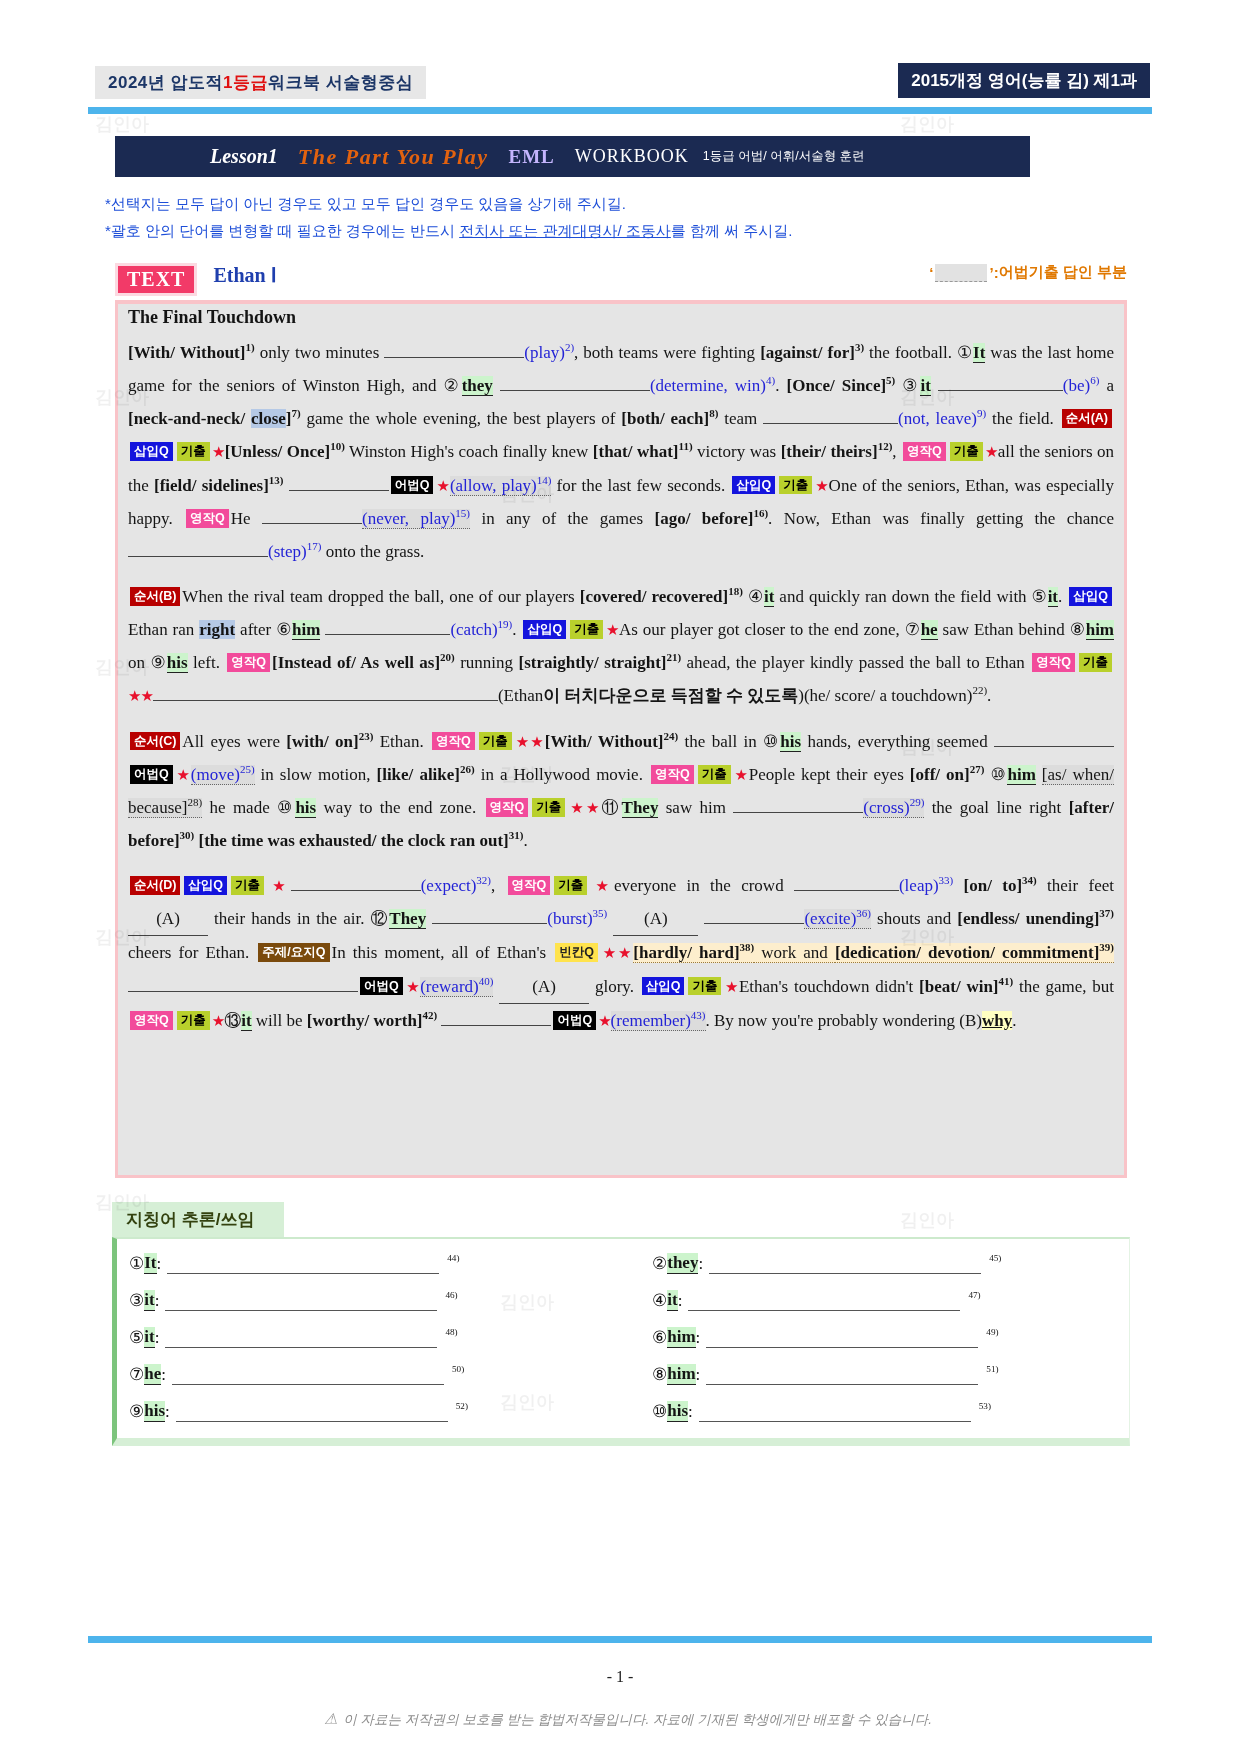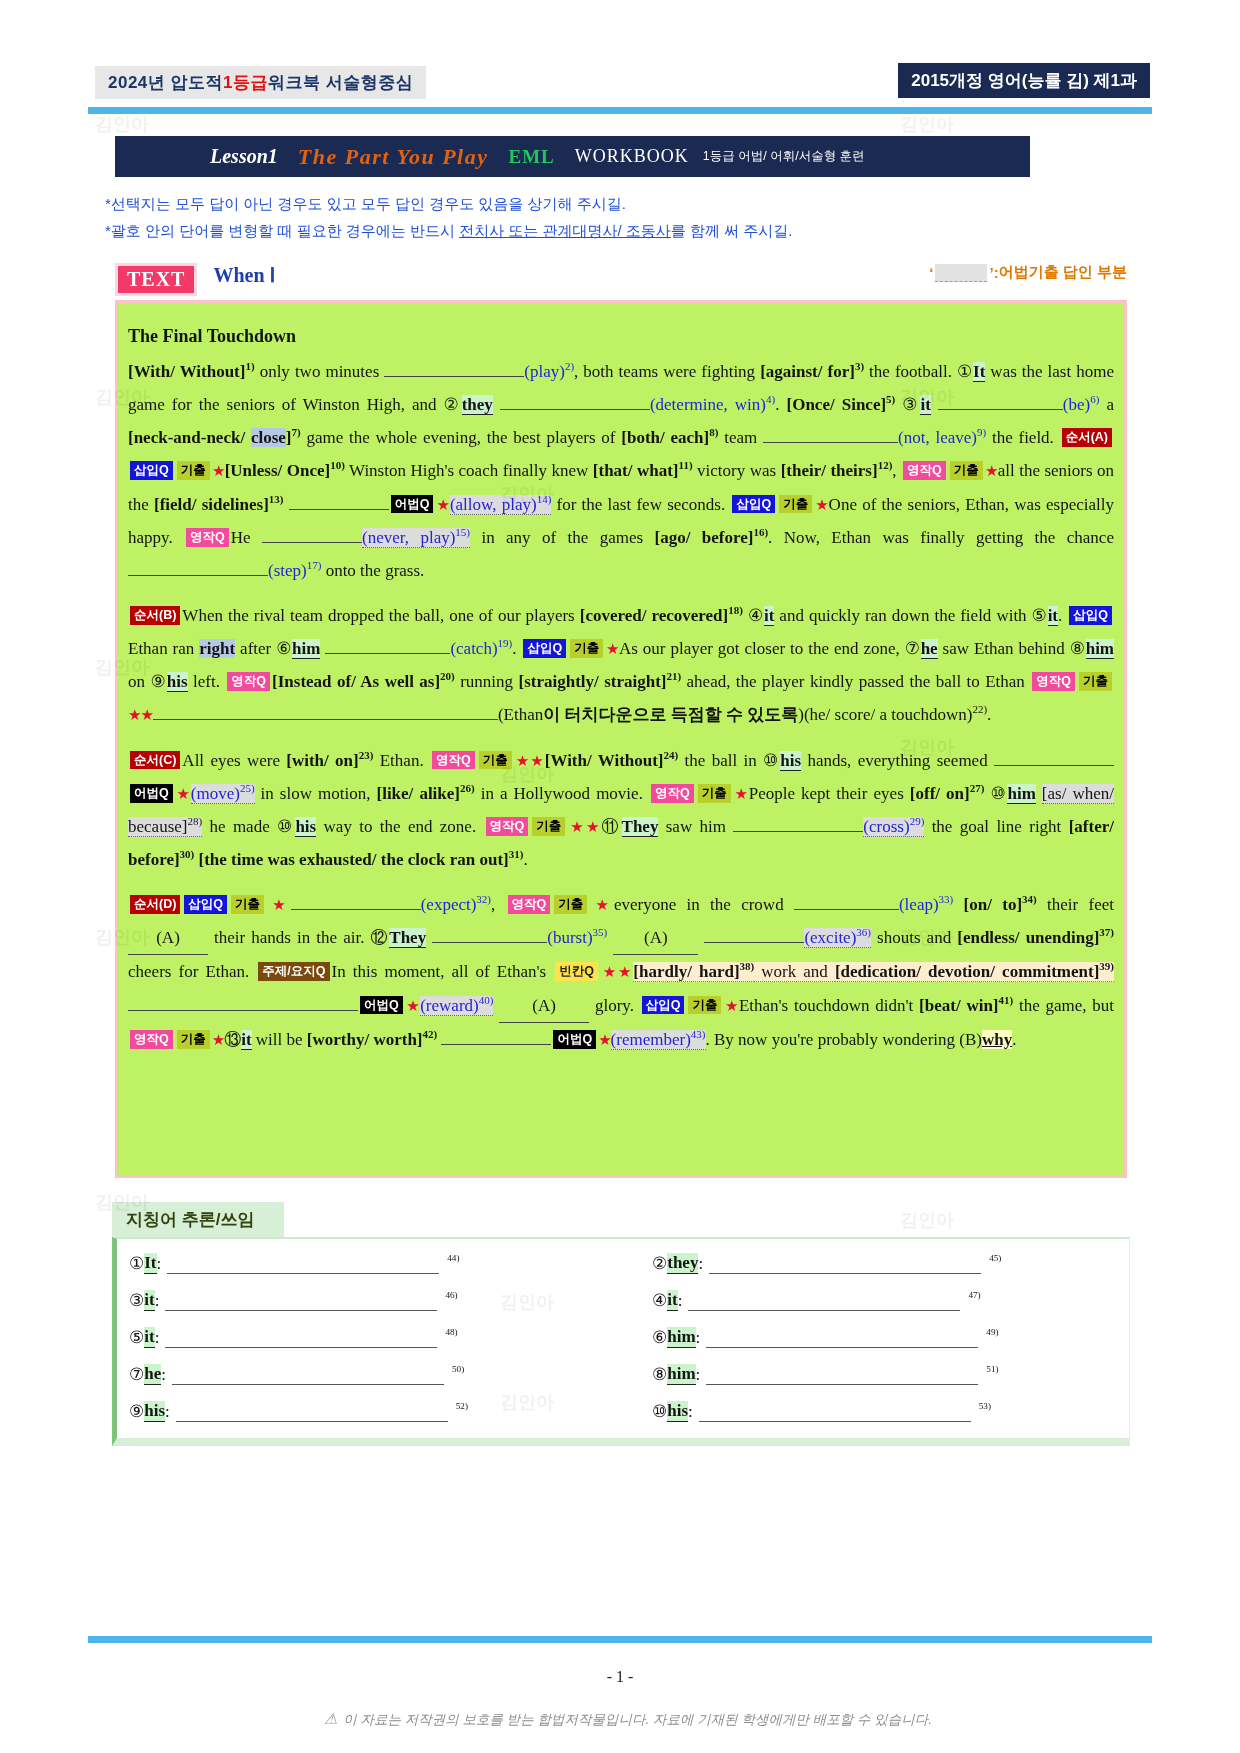--- a/index.html
+++ b/index.html
@@ -12,37 +12,37 @@
             font-size:17px;padding:5px 13px;letter-spacing:.5px;}
   .hdr-left .red{color:#e01010;}
   .hdr-right{position:absolute;right:90px;top:63px;background:#1b2a52;color:#fff;font-weight:bold;
              font-size:17px;padding:6px 13px;}
   .rule-top{position:absolute;left:88px;right:88px;top:107px;height:7px;background:#4db4ec;}
   
   .lesson-bar{position:absolute;left:115px;top:136px;width:915px;height:41px;background:#1b2a52;
               display:flex;align-items:center;gap:20px;padding-left:95px;box-sizing:border-box;color:#fff;}
   .lesson-num{font:italic bold 20px "Liberation Serif",serif;}
   .lesson-title{font:italic bold 22px "Liberation Serif",serif;color:#e2620f;letter-spacing:1.5px;}
-  .eml{color:#22c55e;font:bold 19px "Liberation Serif",serif;letter-spacing:1px;text-align:right;}
+  .eml{color:#c4b5fd;font:bold 19px "Liberation Serif",serif;letter-spacing:1px;text-align:right;}
   .workbook{font:18px "Liberation Serif",serif;letter-spacing:1px;}
   .lesson-sub{font-size:12.5px;margin-left:-6px;}
   
   .notes{position:absolute;left:105px;top:190px;font-size:15px;color:#1d4ed8;line-height:1.8;}
   .notes .ul{text-decoration:underline;}
   
   .text-hdr{position:absolute;left:115px;top:263px;width:1012px;display:flex;align-items:flex-start;}
   .text-badge-wrap{background:#fcd9e1;padding:3px;}
   .text-badge{background:#f23a68;color:#fff;font:bold 20px "Liberation Serif",serif;
               padding:2px 9px;letter-spacing:1px;display:inline-block;}
   .part-label{color:#1f3fae;font:bold 20px "Liberation Serif",serif;margin-left:16px;}
   .legend{margin-left:auto;font-size:15px;font-weight:bold;color:#e07800;display:flex;align-items:center;}
   .legend-box{display:inline-block;width:52px;height:17px;background:#e2e2e2;border-bottom:1px dashed #999;margin:0 2px;}
   
   .main-box{position:absolute;left:115px;top:300px;width:1012px;height:878px;box-sizing:border-box;
-            border:3px solid #f9c3c8;border-top-width:4px;padding:20px 10px 0 10px;overflow:hidden;background:#bef264;}
+            border:3px solid #f9c3c8;border-top-width:4px;padding:1px 10px 0 10px;overflow:hidden;background:#e5e5e5;}
   .text-title{font:bold 18px "Liberation Serif",serif;margin:2px 0 8px;}
   .para{font-family:"Liberation Serif",serif;font-size:17px;line-height:1.95;text-align:justify;
         margin:0 0 12px;color:#141414;}
   .para sup,.ref-sup{font-size:11px;}
   .b{font-weight:bold;}
   .hint{color:#2323d6;}
   .hl{background:#dcdcdc;border-bottom:1px dotted #666;}
   .hlg{background:#dcdcdc;border-bottom:1px dotted #666;}
   .ghb{background:#b5c9e6;}
   .cream{background:#fdeecd;border-bottom:1px dotted #9a7b3f;}
@@ -95,21 +95,21 @@
 
   <div class="notes">
     <div>*선택지는 모두 답이 아닌 경우도 있고 모두 답인 경우도 있음을 상기해 주시길.</div>
     <div><span>*괄호 안의 단어를 변형할 때 필요한 경우에는 반드시 </span><span class="ul">전치사 또는 관계대명사/ 조동사</span><span>를 함께 써 주시길.</span></div>
   </div>
 
   <div class="text-hdr">
     <span class="text-badge-wrap">
       <span class="text-badge">TEXT</span>
     </span>
-    <span class="part-label">When Ⅰ</span>
+    <span class="part-label">Ethan Ⅰ</span>
     <span class="legend">
       <span>‘</span>
       <span class="legend-box"></span>
       <span>’: </span>
       <span>어법기출 답인 부분</span>
     </span>
   </div>
 
   <div class="main-box">
     <div class="text-title">The Final Touchdown</div>

